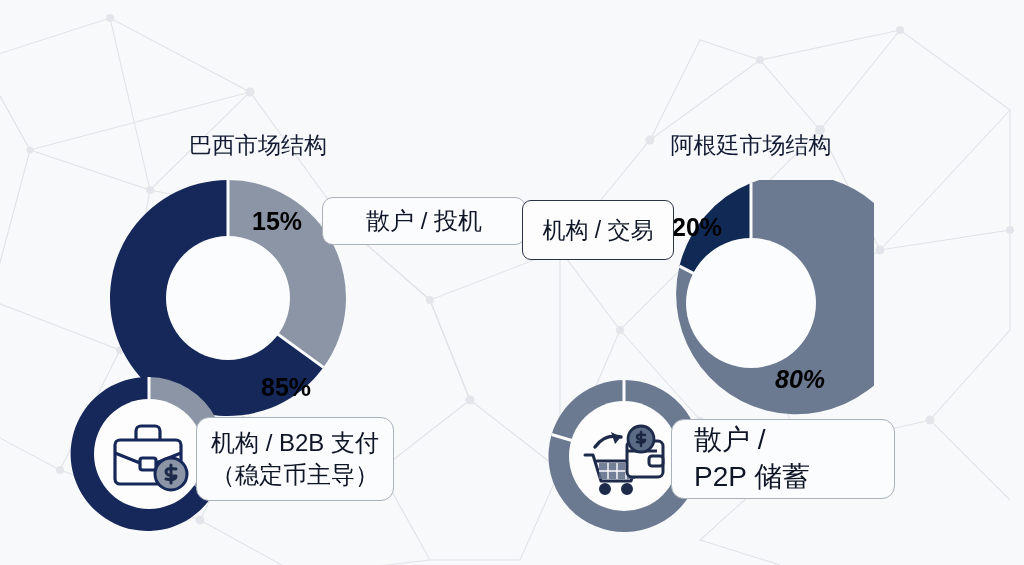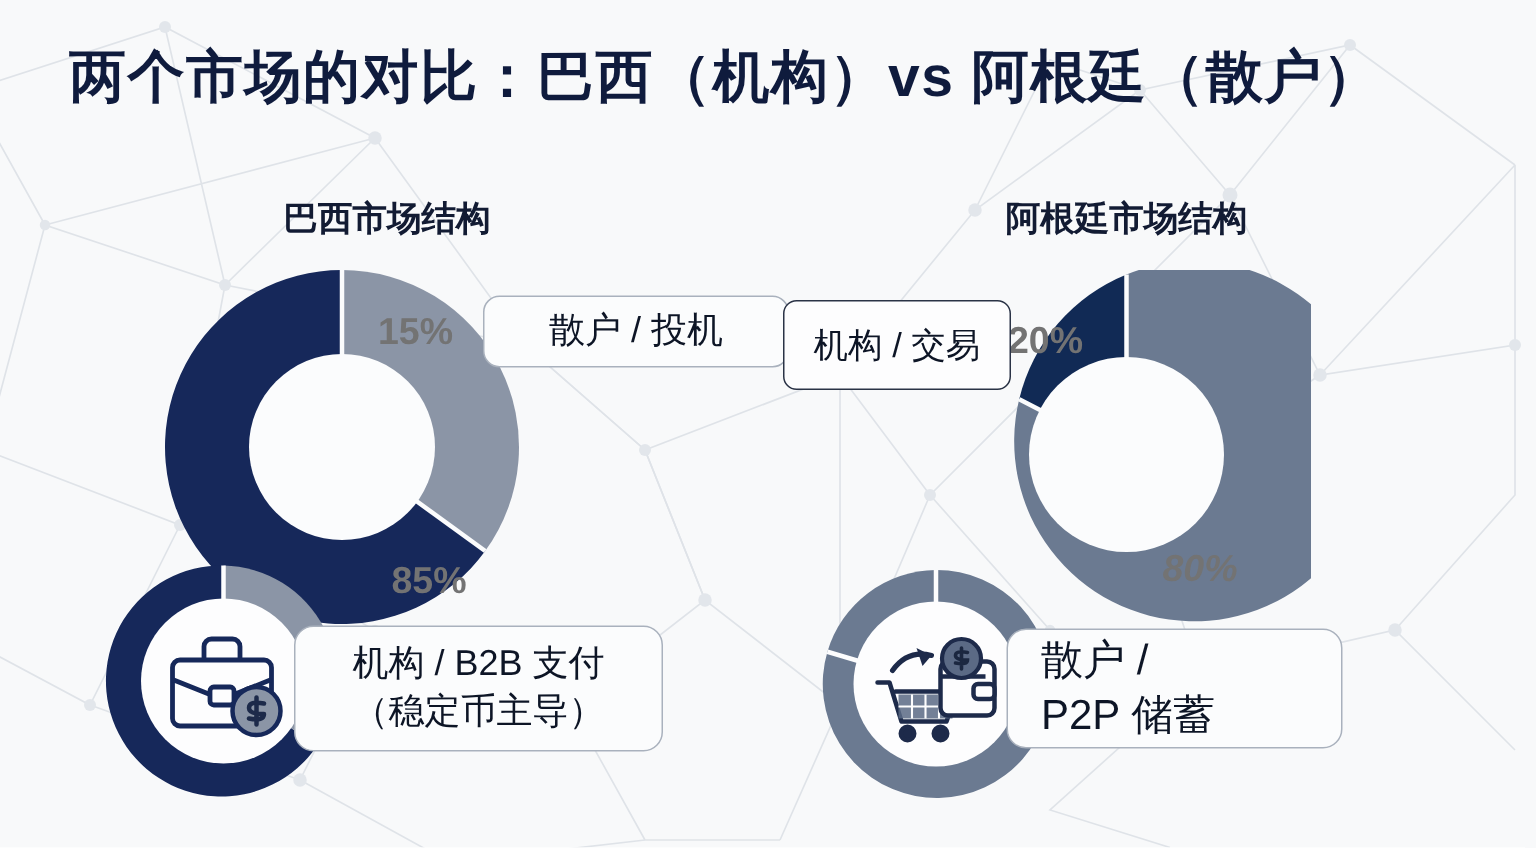--- a/index.html
+++ b/index.html
@@ -33,39 +33,39 @@
     font-size: 38px;
     font-weight: bold;
     letter-spacing: 1px;
     color: #0f1b3d;
     white-space: nowrap;
   }
   
   .panel-title {
     position: absolute;
     font-size: 23px;
-    font-weight: bold;
+    font-weight: normal;
     color: #121b33;
     white-space: nowrap;
     text-align: center;
   }
   #panel-title-left  { left: 148px; top: 130px; width: 220px; }
   #panel-title-right { left: 640px; top: 130px; width: 222px; }
 
   
   .donut-svg { position: absolute; }
   #donut-left  { left: 106px; top: 176px; }
   #donut-right { left: 628px; top: 180px; }
   #badge-left  { left: 70px;  top: 375px; }
   #badge-right { left: 545px; top: 377px; }
 
   
   .pct {
     position: absolute;
-    color: #737373;
+    color: #000000;
     font-size: 25px;
     font-weight: bold;
     white-space: nowrap;
   }
   #pct-left-small  { left: 252px; top: 207px; }
   #pct-left-big    { left: 261px; top: 373px; }
   #pct-right-small { left: 672px; top: 213px; }
   #pct-right-big   { left: 775px; top: 365px; font-style: italic; }
 
   
@@ -89,21 +89,21 @@
   #callout-inst-trade {
     left: 522px; top: 200px; width: 152px; height: 60px;
     justify-content: center;
     font-size: 23px;
     border-radius: 9px;
     background: #fdfdfe;
     border-color: #2a3346;
     z-index: 6;
   }
   #callout-b2b {
-    left: 196px; top: 417px; width: 246px; height: 84px;
+    left: 196px; top: 417px; width: 198px; height: 84px;
     justify-content: center;
     text-align: center;
     font-size: 24px;
     z-index: 6;
   }
   #callout-p2p {
     left: 671px; top: 419px; width: 224px; height: 80px;
     justify-content: flex-start;
     padding-left: 22px;
     font-size: 28px;
@@ -160,21 +160,20 @@
       <circle cx="760" cy="330" r="4.5"></circle>
       <circle cx="800" cy="450" r="4"></circle>
       <circle cx="930" cy="420" r="4.5"></circle>
       <circle cx="700" cy="250" r="4"></circle>
       <circle cx="620" cy="330" r="4"></circle>
       <circle cx="350" cy="230" r="4"></circle>
       <circle cx="700" cy="420" r="3.5"></circle>
     </g>
   </svg>
 
-  <div id="title">两个市场的对比：巴西（机构）vs 阿根廷（散户）</div>
 
   <div class="panel-title" id="panel-title-left">巴西市场结构</div>
 
   <svg class="donut-svg" id="donut-left" width="244" height="244" viewBox="0 0 244 244" xmlns="http://www.w3.org/2000/svg">
 
     <path d="M 122 122 L 122 4 A 118 118 0 1 0 217.46 191.36 Z" fill="#16285a"></path>
 
     <path d="M 122 122 L 122 4 A 118 118 0 0 1 217.46 191.36 Z" fill="#8b95a6"></path>
     <circle cx="122" cy="122" r="62" fill="#fbfcfd"></circle>
     <path d="M 122 122 L 122 4" stroke="#fbfcfd" stroke-width="3" fill="none"></path>

